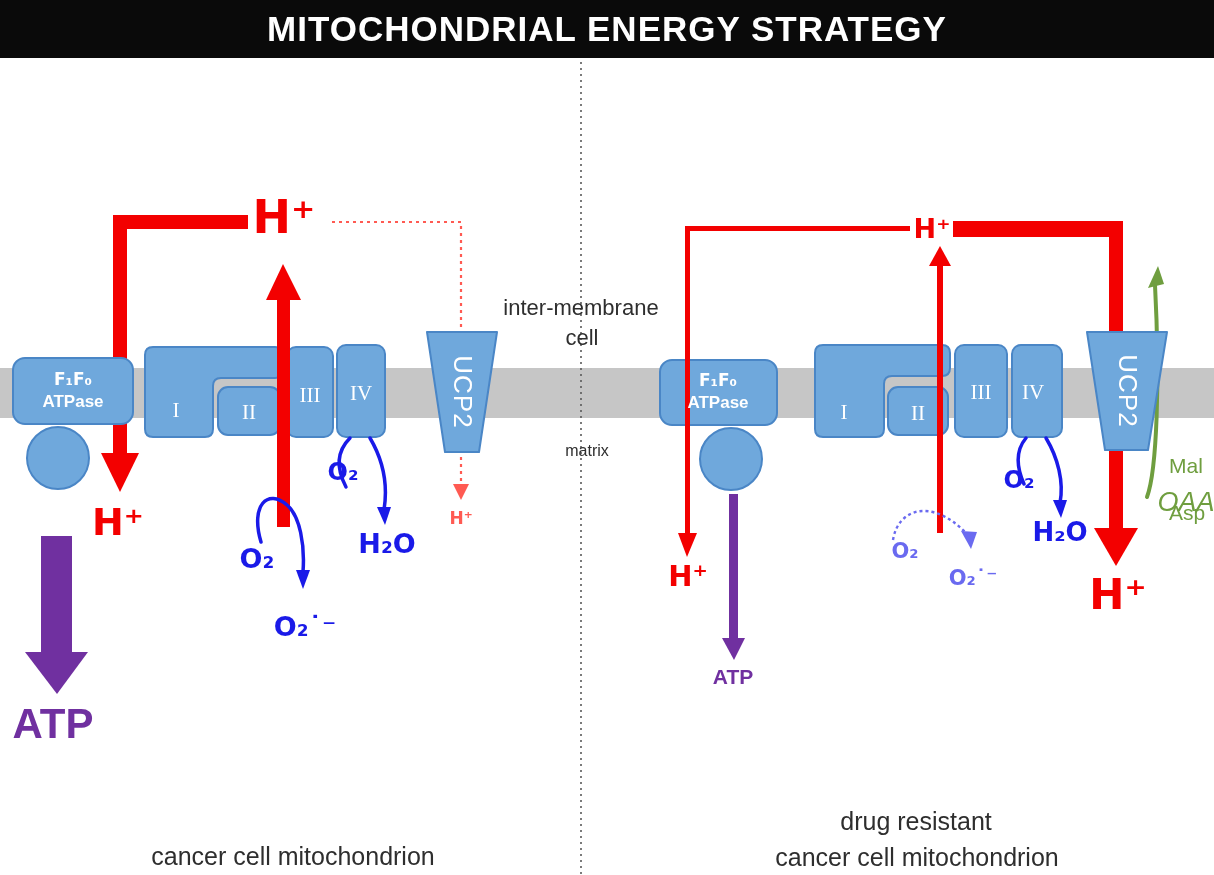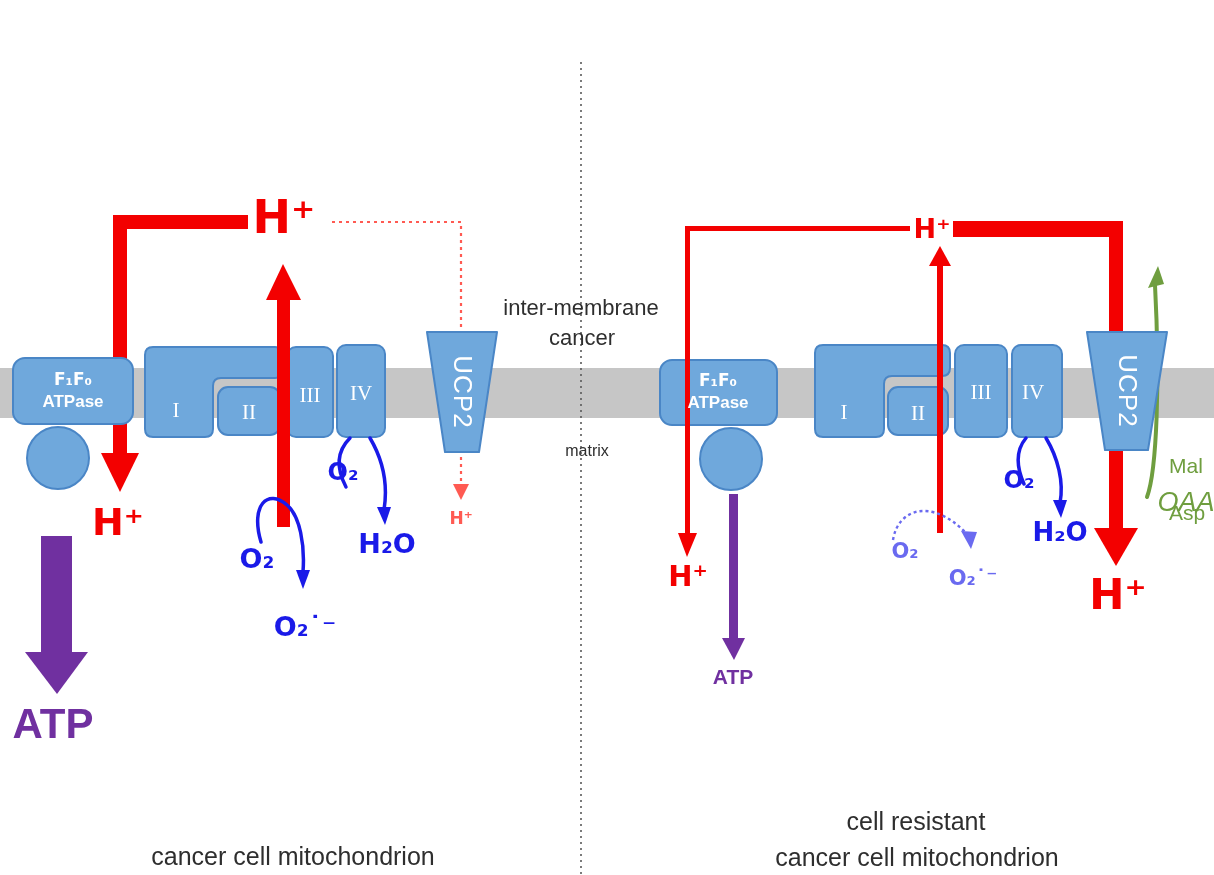--- a/index.html
+++ b/index.html
@@ -35,20 +35,23 @@
   .green-t{color:var(--green,#6f9e3f);}
   .dark-t{color:var(--text-dark,#2e2e2e);margin-top:8px;}
   .white-t{color:#fff;}
   .serif-t{font-family:"Liberation Serif",serif;}
 </style>
 </head>
 <body>
 
 <div class="stage">
 
+  <div class="titlebar">
+    <span>MITOCHONDRIAL ENERGY STRATEGY</span>
+  </div>
 
   <svg class="art" width="1214" height="875" viewBox="0 0 1214 875">
 
     <rect class="mem" x="0" y="368" width="1214" height="50"></rect>
 
     <line class="div-s" x1="581" y1="62" x2="581" y2="875"></line>
 
     <rect class="red-f" x="113" y="215" width="135" height="14"></rect>
     <rect class="red-f" x="113" y="215" width="14" height="241"></rect>
     <polygon class="red-f" points="101,453 139,453 120,492"></polygon>
@@ -107,21 +110,21 @@
 
     <path class="blued-s" d="M893,540 C898,508 932,498 966,533"></path>
     <polygon class="blued-f" points="961,531 977,532 971,549"></polygon>
 
     <path class="blue-s" d="M1024,484 C1016,466 1016,450 1026,438"></path>
     <path class="blue-s" d="M1046,438 C1058,458 1064,482 1060,503"></path>
     <polygon class="blue-f" points="1053,500 1067,500 1061,518"></polygon>
   </svg>
 
   <div class="lbl dark-t" style="left:581px;top:300px;font-size:22px;">inter-membrane</div>
-  <div class="lbl dark-t" style="left:582px;top:330px;font-size:22px;">cancer</div>
+  <div class="lbl dark-t" style="left:582px;top:330px;font-size:22px;">cell</div>
   <div class="lbl dark-t" style="left:587px;top:443px;font-size:16px;">matrix</div>
 
   <div class="lbl chem white-t" style="left:73px;top:380px;font-size:17px;">F₁F₀</div>
   <div class="lbl white-t" style="left:73px;top:402px;font-size:17px;font-weight:bold;">ATPase</div>
   <div class="lbl serif-t white-t" style="left:176px;top:410px;font-size:21px;">I</div>
   <div class="lbl serif-t white-t" style="left:249px;top:412px;font-size:21px;">II</div>
   <div class="lbl serif-t white-t" style="left:310px;top:395px;font-size:21px;">III</div>
   <div class="lbl serif-t white-t" style="left:361px;top:393px;font-size:21px;">IV</div>
   <div class="lbl rot white-t" style="left:462px;top:392px;font-size:26px;letter-spacing:1px;">UCP2</div>
   <div class="lbl chem red-t" style="left:284px;top:217px;font-size:46px;">H⁺</div>
@@ -146,16 +149,16 @@
   <div class="lbl purple-t" style="left:733px;top:677px;font-size:21px;">ATP</div>
   <div class="lbl chem bluel-t" style="left:905px;top:551px;font-size:21px;">O₂</div>
   <div class="lbl chem bluel-t" style="left:973px;top:578px;font-size:21px;">O₂˙⁻</div>
   <div class="lbl chem blue-t" style="left:1019px;top:481px;font-size:24px;">O₂</div>
   <div class="lbl chem blue-t" style="left:1060px;top:533px;font-size:26px;">H₂O</div>
   <div class="lbl green-t" style="left:1186px;top:466px;font-size:21px;">Mal</div>
   <div class="lbl green-t" style="left:1186px;top:502px;font-size:27px;font-style:italic;">OAA</div>
   <div class="lbl green-t" style="left:1187px;top:513px;font-size:21px;">Asp</div>
 
   <div class="lbl dark-t" style="left:293px;top:848px;font-size:25px;">cancer cell mitochondrion</div>
-  <div class="lbl dark-t" style="left:916px;top:813px;font-size:25px;">cell resistant</div>
+  <div class="lbl dark-t" style="left:916px;top:813px;font-size:25px;">drug resistant</div>
   <div class="lbl dark-t" style="left:917px;top:849px;font-size:25px;">cancer cell mitochondrion</div>
 
 </div>
 
 </body></html>

